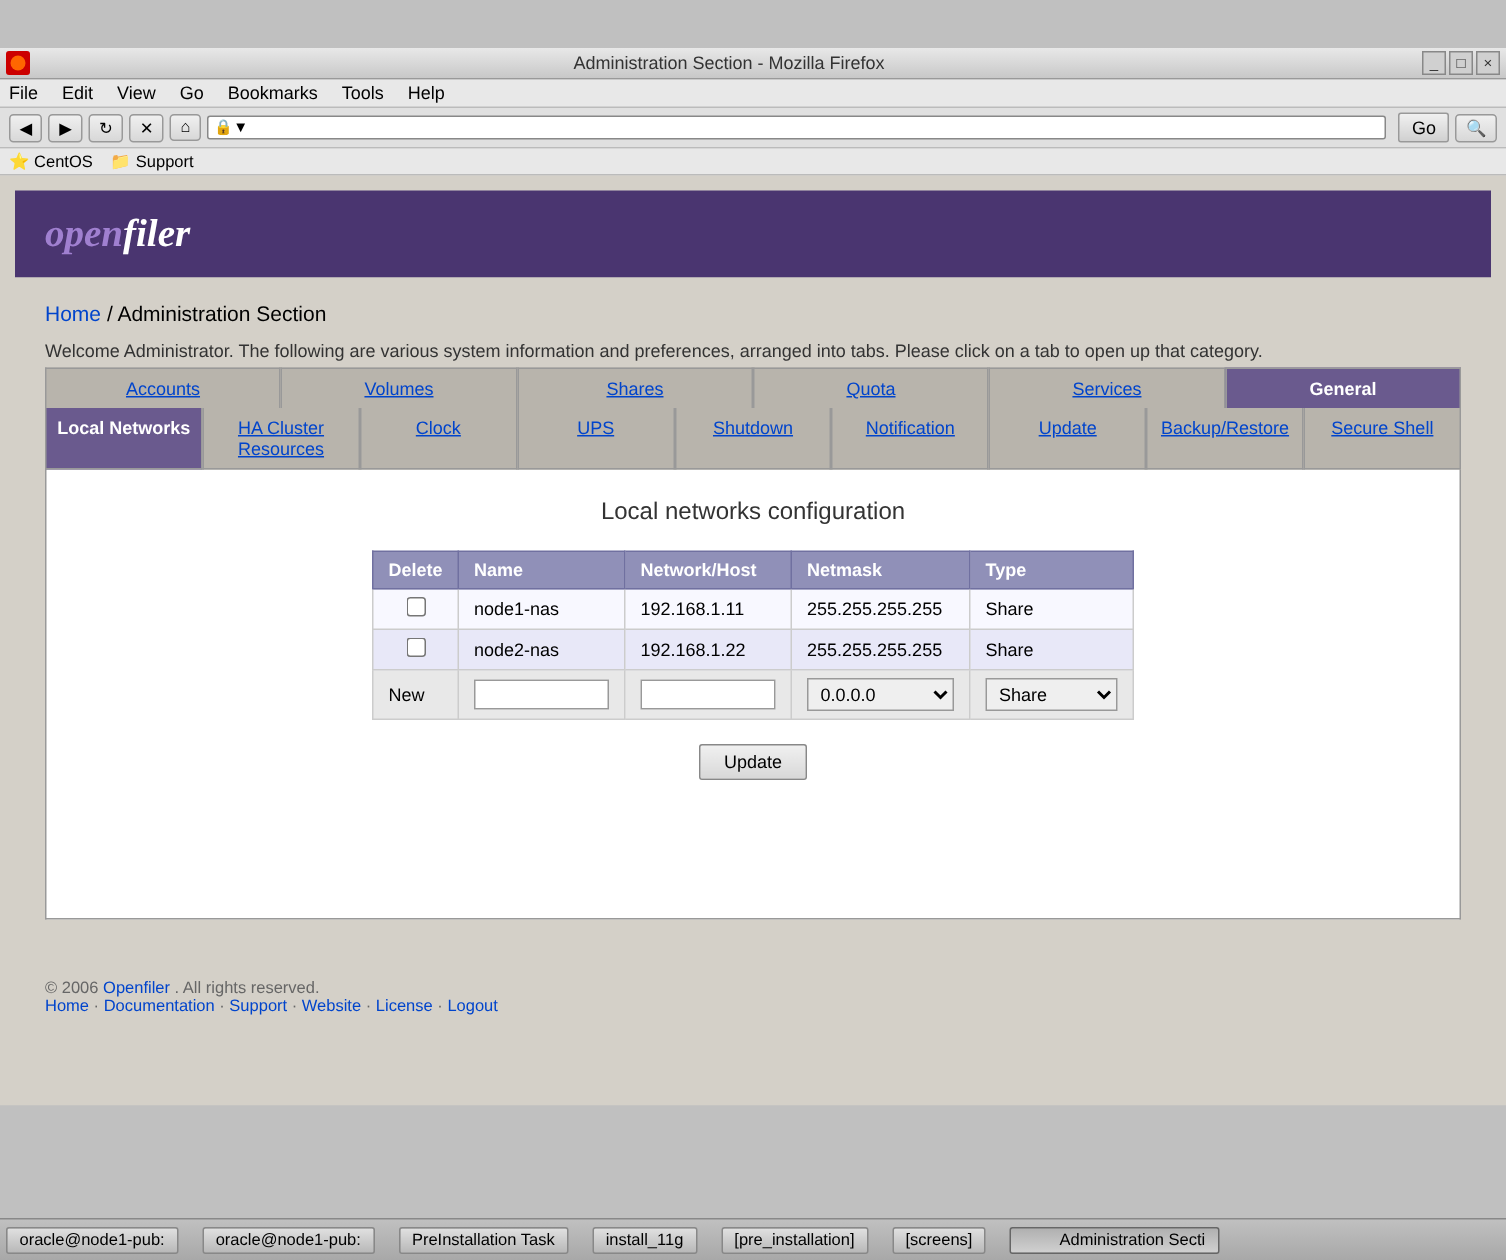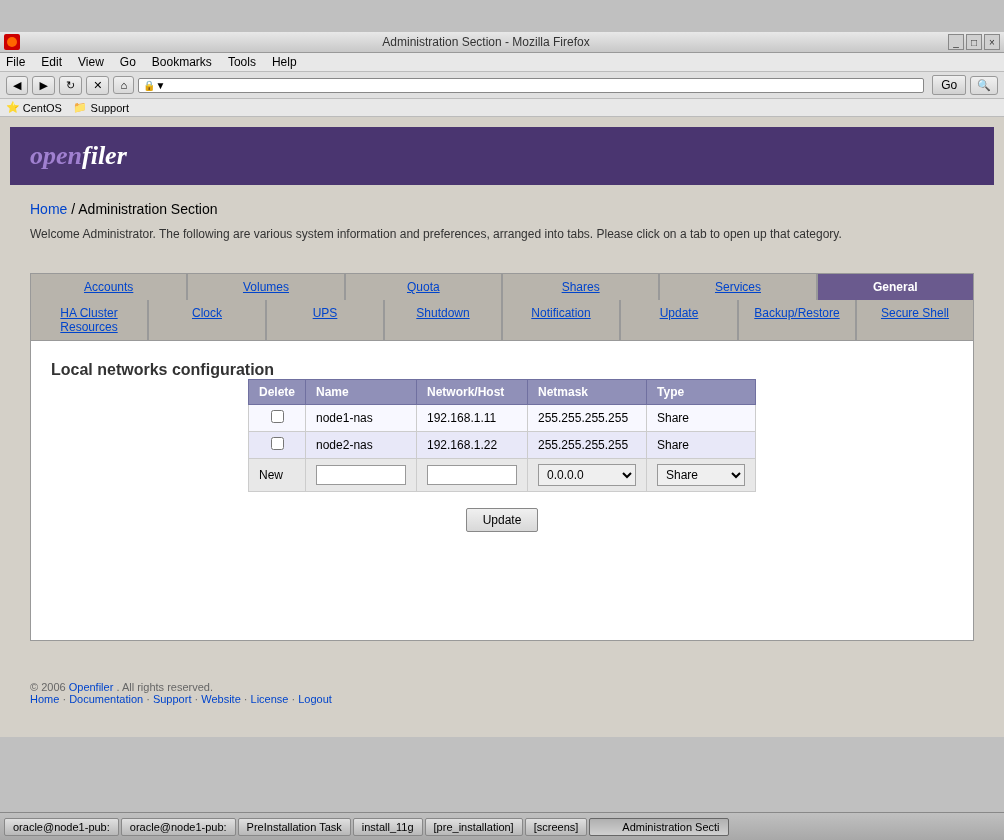--- a/index.html
+++ b/index.html
@@ -127,21 +127,21 @@
     }
 
     .breadcrumb {
       margin-bottom: 10px;
       font-size: 14px;
     }
     .breadcrumb a { color: #0044cc; text-decoration: none; }
     .welcome-text {
       font-size: 12px;
       color: #333;
-      margin-bottom: 32px;
+      margin-bottom: 4px;
     }
 
     
     .nav-tabs-primary {
       display: flex;
       border-bottom: none;
     }
     .nav-tabs-primary .tab {
       flex: 1;
       text-align: center;
@@ -187,22 +187,24 @@
     
     .content-panel {
       background: white;
       border: 1px solid #999;
       border-top: none;
       padding: 20px;
       min-height: 300px;
     }
 
     .section-title {
+      text-align: center;
       font-size: 16px;
-      font-weight: bold;
+      font-weight: normal;
+      margin-bottom: 16px;
       color: #333;
     }
 
     
     .data-table {
       margin: 0 auto;
       border-collapse: collapse;
       min-width: 500px;
     }
     .data-table th {
@@ -271,21 +273,21 @@
 
     
     .taskbar {
       position: fixed;
       bottom: 0; left: 0; right: 0;
       height: 28px;
       background: linear-gradient(to bottom, #c0c0c0, #a8a8a8);
       border-top: 1px solid #888;
       display: flex;
       align-items: center;
-      gap: 2px;
+      gap: 16px;
       padding: 0 4px;
     }
     .taskbar-item {
       background: linear-gradient(to bottom, #e0e0e0, #b8b8b8);
       border: 1px solid #888;
       border-radius: 2px;
       padding: 2px 8px;
       font-size: 11px;
       cursor: pointer;
       display: flex; align-items: center; gap: 3px;
@@ -368,27 +370,28 @@
       <a href="#">Home</a>
       <span> / </span>
       <span>Administration Section</span>
     </div>
 
     <div class="welcome-text">Welcome Administrator. The following are various system information and preferences, arranged into tabs. Please click on a tab to open up that category.</div>
 
     <div class="nav-tabs-primary" id="primary-tabs">
         <div class="tab">Accounts</div>
         <div class="tab">Volumes</div>
+        <div class="tab">Shares</div>
         <div class="tab">Quota</div>
-        <div class="tab">Shares</div>
         <div class="tab">Services</div>
         <div class="tab active">General</div>
       </div>
 
     <div class="nav-tabs-secondary" id="secondary-tabs">
+        <div class="tab active">Local Networks</div>
         <div class="tab">HA Cluster Resources</div>
         <div class="tab">Clock</div>
         <div class="tab">UPS</div>
         <div class="tab">Shutdown</div>
         <div class="tab">Notification</div>
         <div class="tab">Update</div>
         <div class="tab">Backup/Restore</div>
         <div class="tab">Secure Shell</div>
       </div>
 

